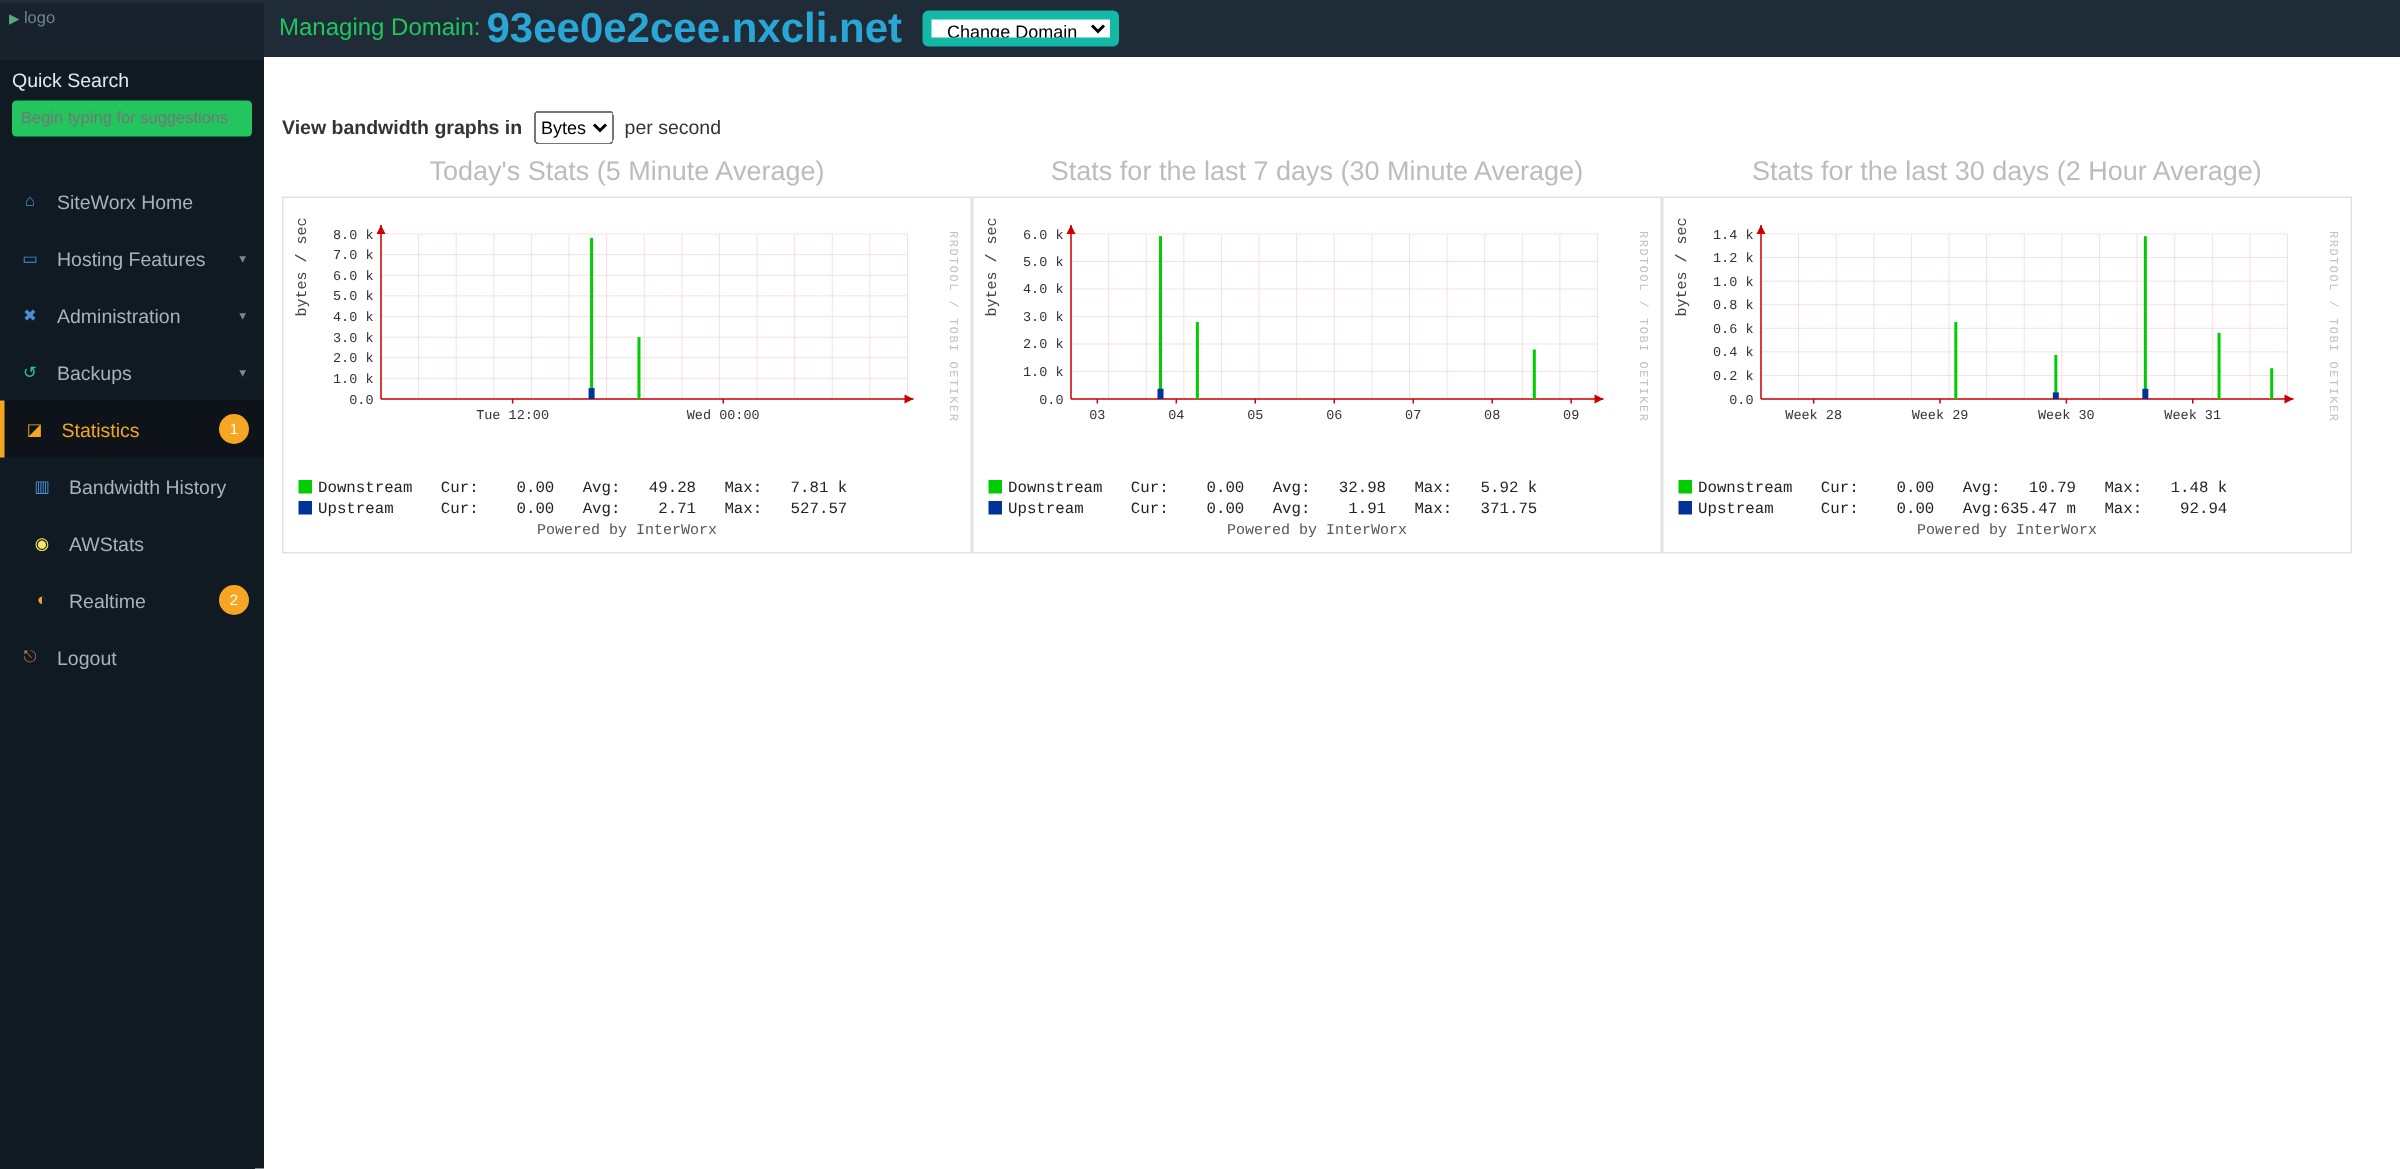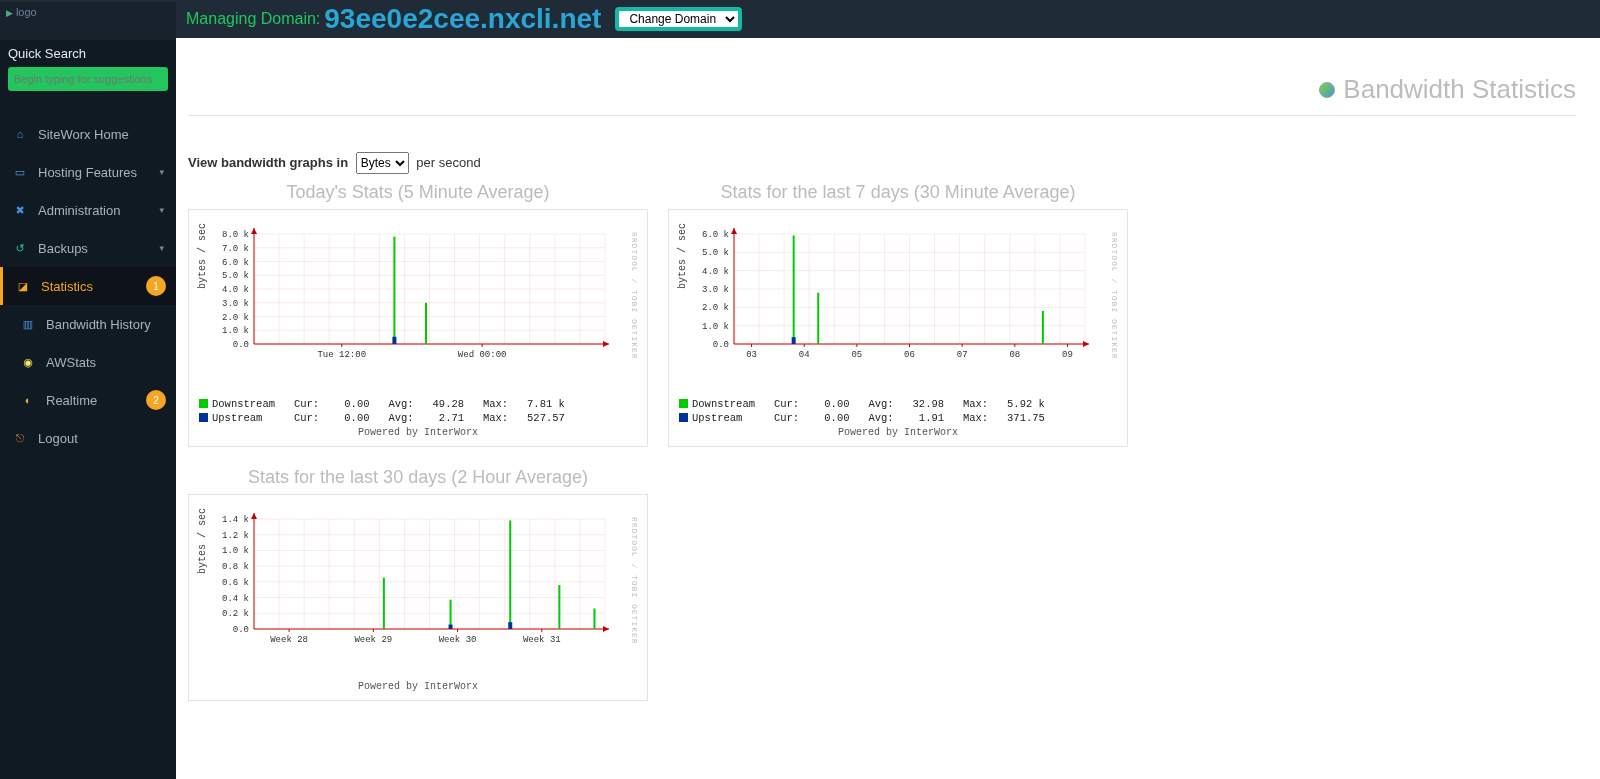--- a/index.html
+++ b/index.html
@@ -1,20 +1,20 @@
 <!DOCTYPE html>
 <html><head>
 <meta charset="utf-8">
 <style>
   * { box-sizing: border-box; margin: 0; padding: 0; }
   body { font-family: "Helvetica Neue", Arial, sans-serif; font-size: 13px; color: #333; background: #fff; }
   .topbar { background: #1f2c38; height: 38px; display: flex; align-items: center; padding: 0 16px 0 186px; color: #fff; }
   .topbar .label { color: #22c55e; font-size: 16px; font-weight: 300; }
   .topbar .domain { color: #29a6d6; font-size: 28px; font-weight: 600; margin-left: 4px; }
-  .topbar select { margin-left: 14px; height: 24px; font-size: 12px; border-radius: 4px; border: 4px solid #14b8a6; padding: 0 6px; background:#fff; }
+  .topbar select { margin-left: 14px; height: 24px; font-size: 12px; border-radius: 4px; border: 6px solid #14b8a6; padding: 0 6px; background:#fff; }
   .sidebar { position: absolute; left: 0; top: 2px; bottom: 0; width: 176px; background: #101a23; color: #a7b2bd; }
   .sidebar .logo { height: 38px;  position: relative; background: #17222d; font-size:11px; color:#6e8293; padding:4px 6px;}
   .sidebar .logo span::before { content: "\25B6"; font-size:9px; color:#5a7; margin-right:3px;}
   .sidebar .qs { padding: 6px 8px 10px; }
   .sidebar .qs h4 { color: #e6e9ec; font-weight: 400; font-size: 13px; margin-bottom: 6px; }
   .sidebar .qs input { width: 100%; height: 24px; border: none; border-radius: 3px; padding: 0 6px; font-size: 11px; background:#22c55e;}
   .nav { margin-top: 14px; }
   .nav-item { display: flex; align-items: center; padding: 11px 12px; font-size: 13px; color: #a7b2bd; cursor: pointer; position: relative; }
   .nav-item.sub { padding-left: 20px; }
   .nav-item .ico { width: 16px; height: 16px; margin-right: 10px; display: inline-flex; align-items:center; justify-content:center; font-size:11px;}
@@ -22,21 +22,21 @@
   .nav-item .chev { margin-left: auto; font-size: 9px; color: #7b8794; }
   .badge { position: absolute; right: 10px; width: 20px; height: 20px; border-radius: 50%; background: #f5a623; color: #fff; font-size: 10px; display:flex; align-items:center; justify-content:center; }
   .main { margin-left: 164px; padding: 36px 24px 24px 24px; min-height: calc(100vh - 38px); }
   .page-title-wrap { border-bottom: 1px solid #e4e4e4; padding-bottom: 10px; margin-bottom: 36px; }
   .page-title { float: right; color: #bcbcbc; font-size: 26px; font-weight: 300; display: flex; align-items: center; gap: 8px; }
   .page-title .ti { width: 16px; height: 16px; border-radius:50%; background: linear-gradient(135deg,#8bcf3f,#3f9bcf); display:inline-block; border:1px solid #7ab;}
   .clearfix::after { content:""; display:table; clear:both; }
   .ctrl-row { font-size: 13px; font-weight: 600; color: #333; margin-bottom: 8px; }
   .ctrl-row select { margin: 0 4px; height: 22px; font-size:12px; }
   .ctrl-row .per { font-weight: 400; }
-  .charts-grid { display: flex; flex-wrap: wrap; gap: 20px; }
+  .charts-grid { display: flex; flex-wrap: wrap; }
   .chart-box { width: 460px; }
   .chart-title { text-align: center; color: #bcbcbc; font-size: 18px; font-weight: 300; margin-bottom: 6px; }
   .chart-frame { border: 1px solid #e2e2e2; padding: 14px 10px 8px 10px; background:#fff; }
   .rrd { position: relative; height: 170px; font-family: "Courier New", monospace; font-size: 10px; color:#333; }
   .rrd .ylabel { position:absolute; left:-2px; top:50%; transform: rotate(-90deg) translateX(20px); transform-origin:left top; font-size:10px; color:#444;}
   .rrd .rlabel { position:absolute; right:-2px; top:8px; writing-mode: vertical-rl; font-size:8px; color:#c0c0c0; letter-spacing:1px;}
   .rrd svg { display:block; }
   .legend { font-family: "Courier New", monospace; font-size: 10.5px; white-space: pre; line-height: 1.3; margin-top: 4px; color:#222;}
   .legend .sw { display:inline-block; width:9px; height:9px; margin-right:4px; vertical-align:-1px;}
   .sw.g { background:#00cc00;} .sw.b { background:#003399;}
@@ -100,26 +100,20 @@
 
 <div class="topbar">
   <span class="label">Managing Domain:</span>
   <span class="domain">93ee0e2cee.nxcli.net</span>
   <select>
     <option>Change Domain</option>
   </select>
 </div>
 
 <div class="main">
-  <div class="page-title-wrap clearfix">
-    <div class="page-title">
-      <span class="ti"></span>
-      <span>Bandwidth Statistics</span>
-    </div>
-  </div>
 
   <div class="ctrl-row">
     <span>View bandwidth graphs in</span>
     <select><option>Bytes</option></select>
     <span class="per">per second</span>
   </div>
 
   <div class="charts-grid" id="charts">
       <div class="chart-box">
         <div class="chart-title">Today's Stats (5 Minute Average)</div>
@@ -296,17 +290,19 @@
               <text x="342.82" y="133" text-anchor="middle" font-size="9" font-family="Courier New" fill="#333">Week 31</text>
               <rect x="183.87" y="68.66666666666666" width="2" height="51.333333333333336" fill="#00cc00"></rect>
               <rect x="250.56000000000003" y="90.66666666666667" width="2" height="29.333333333333332" fill="#00cc00"></rect>
               <rect x="310.23" y="11.466666666666669" width="2" height="108.53333333333333" fill="#00cc00"></rect>
               <rect x="359.37" y="76" width="2" height="44" fill="#00cc00"></rect>
               <rect x="394.46999999999997" y="99.46666666666667" width="2" height="20.533333333333335" fill="#00cc00"></rect>
               <rect x="309.23" y="113.18" width="4" height="6.82" fill="#003399"></rect>
               <rect x="249.56000000000003" y="115.6" width="4" height="4.4" fill="#003399"></rect>
             </svg>
           </div>
+          <div class="legend"><span class="sw g"></span>Downstream   Cur:    0.00   Avg:   10.79   Max:   1.48 k
+<span class="sw b"></span>Upstream     Cur:    0.00   Avg:635.47 m   Max:    92.94</div>
           <div class="powered">Powered by InterWorx</div>
         </div>
       </div>
     </div>
 </div>
 
 </body></html>

